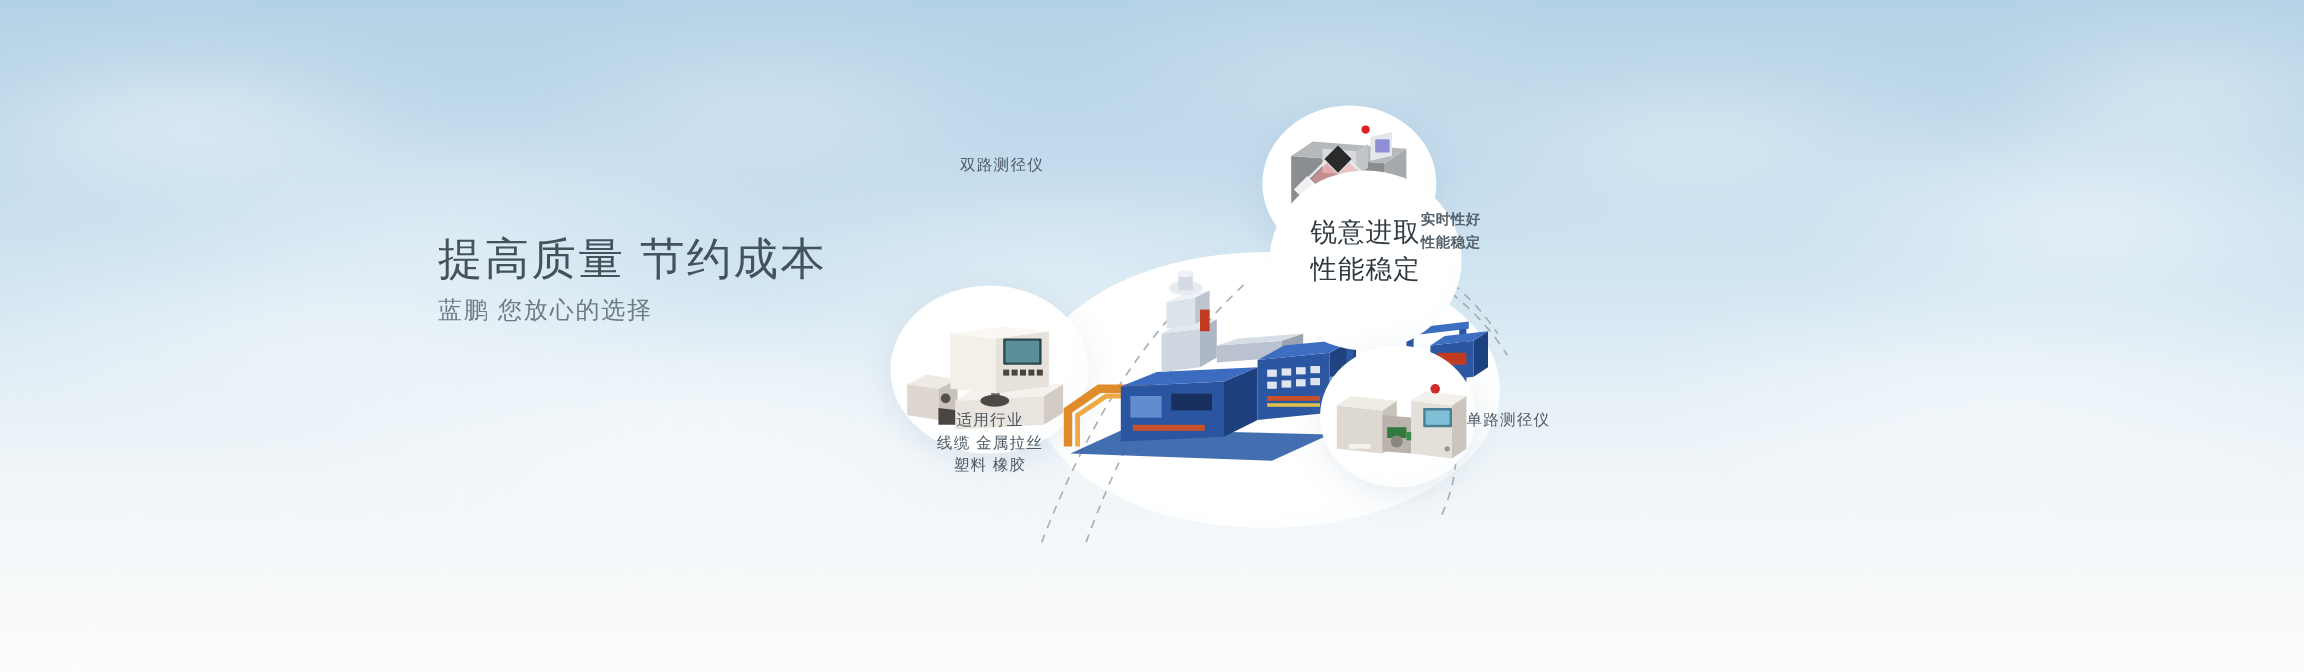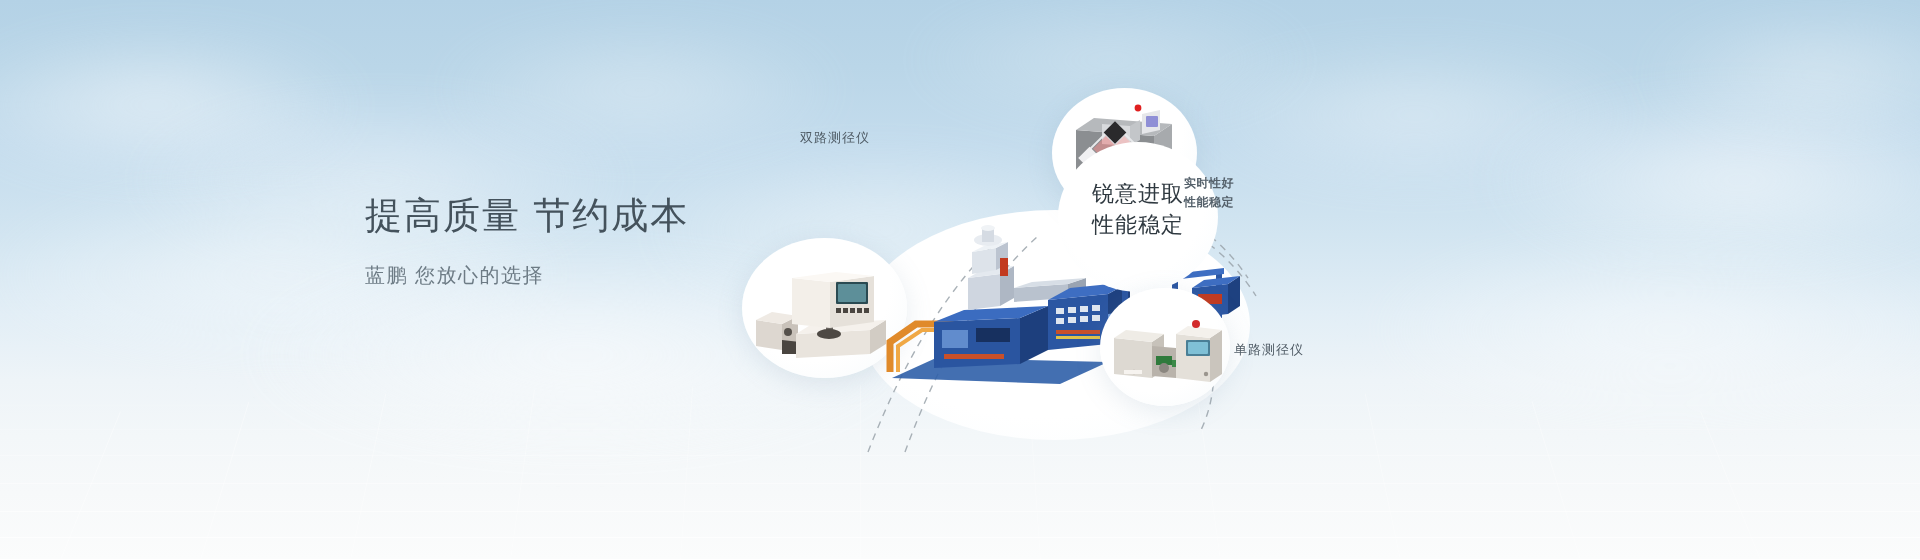--- a/index.html
+++ b/index.html
@@ -43,21 +43,21 @@
     transform-origin:bottom center;
   }
 
   
   #copy { position:absolute; left:365px; top:193px; width:640px; }
   .head-line {
     font-size:37px; line-height:46px; color:#44525c;
     letter-spacing:2px; font-weight:400;
   }
   .sub-cn {
-    margin-top:22px;
+    margin-top:6px;
     font-size:20px; line-height:28px; color:#6d7b85; letter-spacing:1.5px;
   }
   .sub-en {
     margin-top:14px;
     font-size:14px; line-height:26px; color:#9aa6ae; letter-spacing:3px;
   }
 
   
   #art { position:absolute; left:700px; top:0; width:1220px; height:450px; }
 
@@ -196,20 +196,25 @@
       <rect x="84" y="20" width="32" height="22" fill="#2a4a52" rx="1"></rect>
       <rect x="86" y="22" width="28" height="18" fill="#5d8f99" rx="1"></rect>
       <g fill="#4a4540">
         <rect x="84" y="46" width="5" height="5"></rect>
           <rect x="91" y="46" width="5" height="5"></rect>
         <rect x="98" y="46" width="5" height="5"></rect>
           <rect x="105" y="46" width="5" height="5"></rect>
         <rect x="112" y="46" width="5" height="5"></rect>
       </g>
     </svg>
+    <div class="lbl lbl-1 lbl-c" style="left:20px; top:340px; width:210px;">
+      <div>适用行业</div>
+      <div>线缆 金属拉丝</div>
+      <div>塑料 橡胶</div>
+    </div>
 
     <svg style="position:absolute; left:172px; top:222px; width:370px; height:190px;" viewBox="0 0 370 190">
 
       <polygon points="20,156 188,162 236,140 64,136" fill="#2f5fa8" opacity=".9"></polygon>
 
       <path d="M18,150 L18,120 L44,102 L86,102" stroke="#e08a2a" stroke-width="7" fill="none"></path>
       <path d="M26,150 L26,124 L50,108 L88,108" stroke="#f0a845" stroke-width="4" fill="none"></path>
 
       <polygon points="62,146 62,100 148,96 148,142" fill="#2a55a0"></polygon>
       <polygon points="148,96 148,142 176,128 176,84" fill="#1d3f7d"></polygon>
@@ -295,16 +300,16 @@
       <polygon points="66,22 66,66 100,70 100,26" fill="#e4e0d9"></polygon>
       <polygon points="100,26 100,70 112,62 112,18" fill="#cac5bd"></polygon>
       <polygon points="66,22 100,26 112,18 78,14" fill="#f4f1ec"></polygon>
       <rect x="76" y="28" width="24" height="16" fill="#4a7f96" rx="1"></rect>
       <rect x="78" y="30" width="20" height="12" fill="#7fc0d6" rx="1"></rect>
       <circle cx="86" cy="12" r="4" fill="#d22a2a"></circle>
       <circle cx="24" cy="60" r="2.2" fill="#9a958e"></circle>
       <circle cx="96" cy="62" r="2.2" fill="#9a958e"></circle>
       <rect x="14" y="58" width="18" height="4" fill="#f6f3ef"></rect>
     </svg>
-    <div class="lbl lbl-1" style="left:534px; top:340px;">单路测径仪</div>
+    <div class="lbl lbl-1" style="left:522px; top:340px;">单路测径仪</div>
 
   </div>
 </div>
 
 </body></html>

